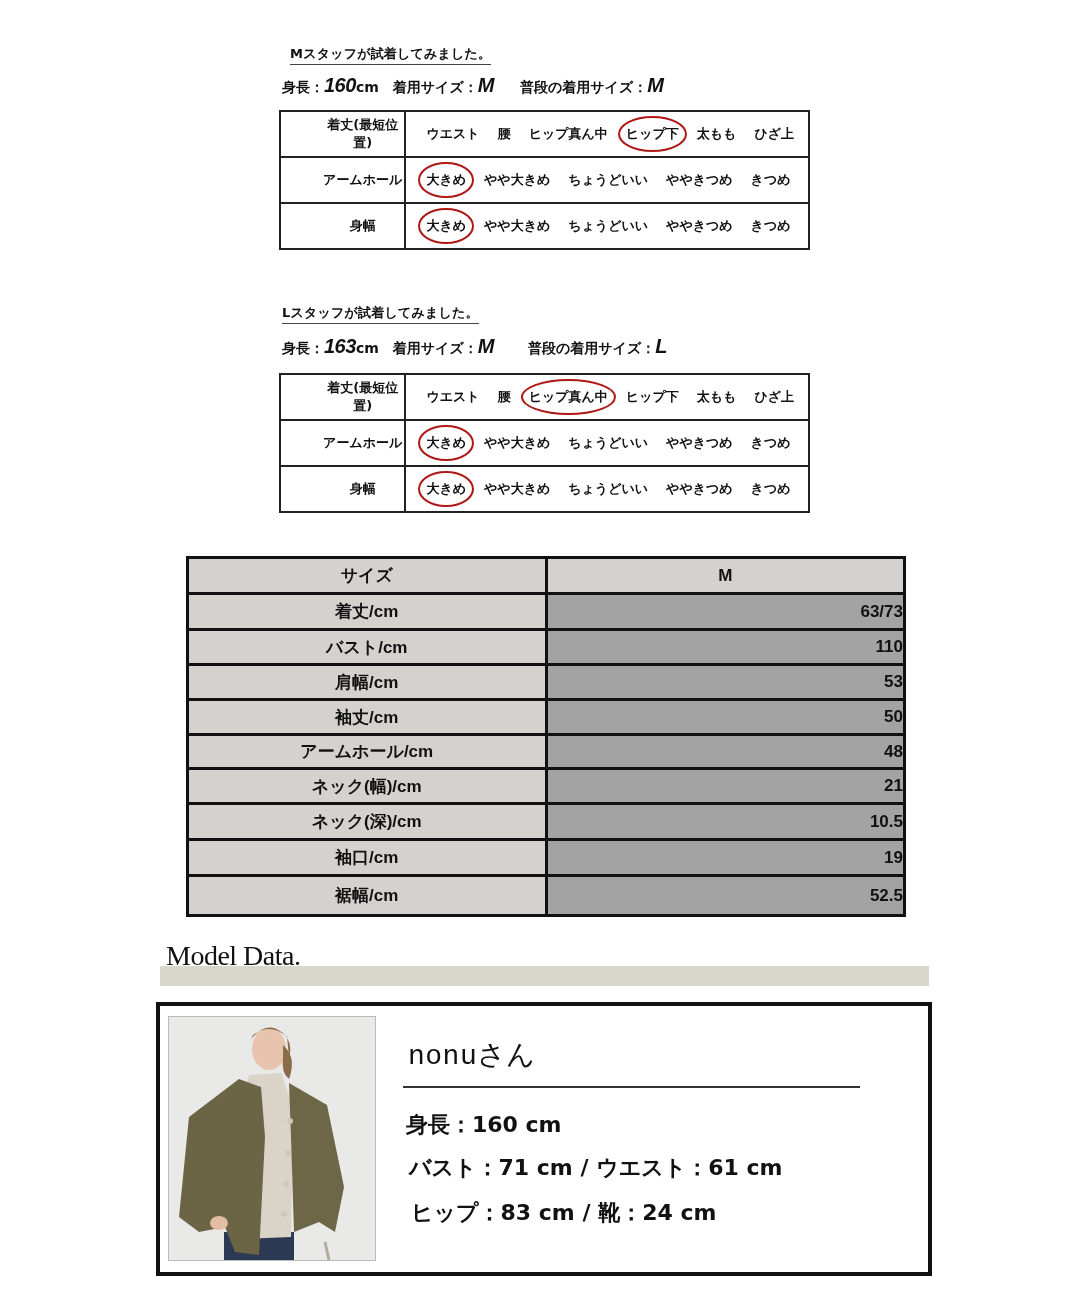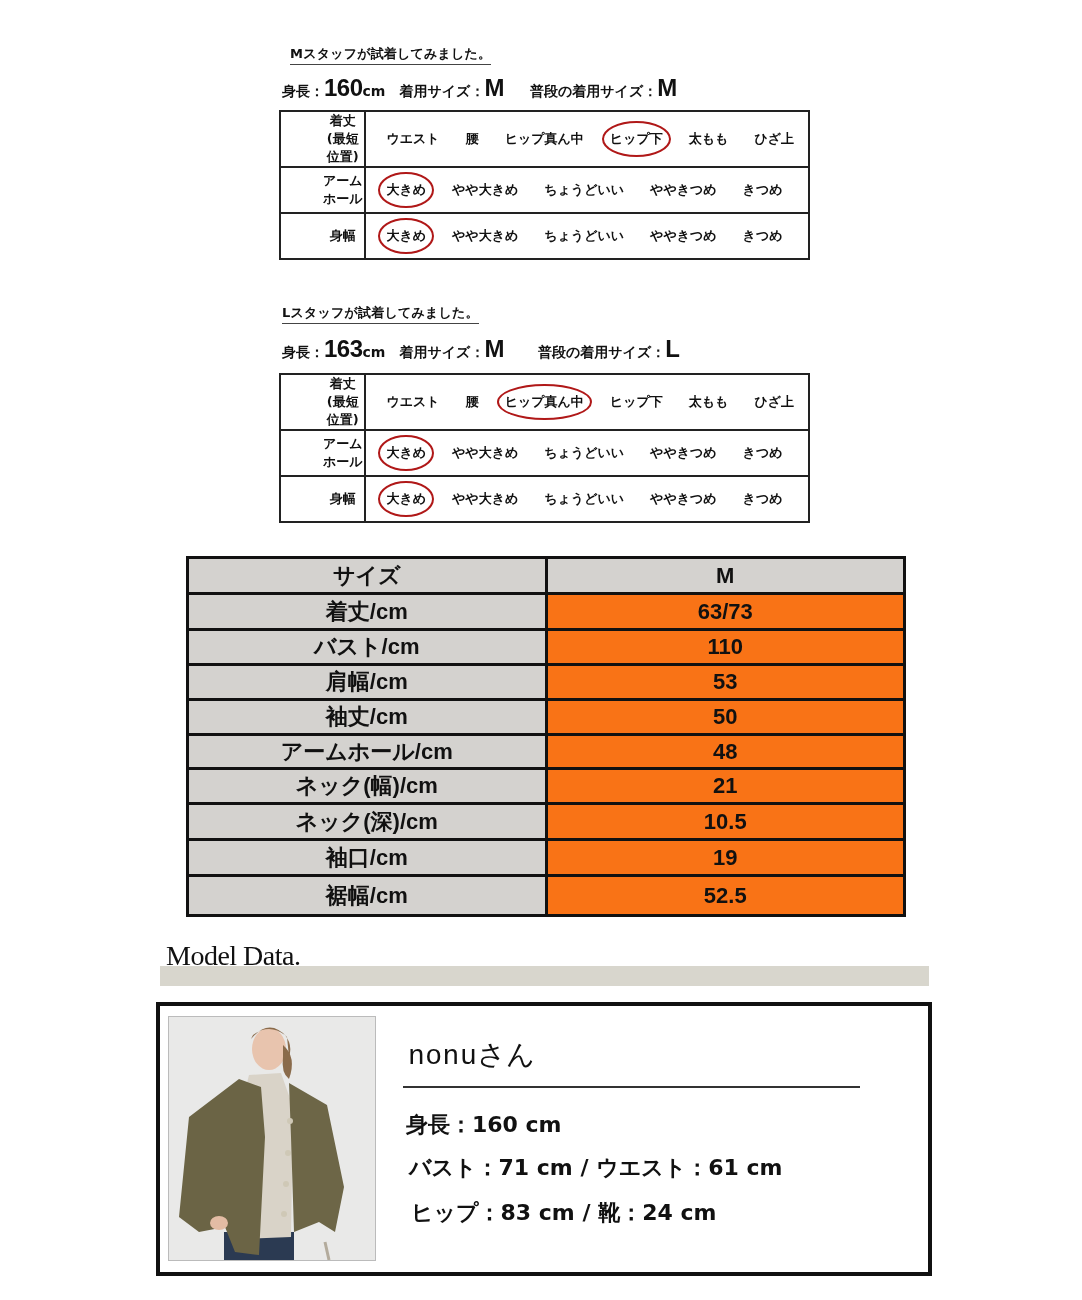--- a/index.html
+++ b/index.html
@@ -3,38 +3,38 @@
 <meta charset="utf-8">
 <style>
   html, body { margin:0; padding:0; background:#fff; }
   body { width:1082px; height:1300px; position:relative; overflow:hidden;
          font-family:"DejaVu Sans", "Liberation Sans", sans-serif; color:#111; }
   .abs { position:absolute; }
 
   
   .staff-title { font-size:13px; font-weight:bold; border-bottom:1.5px solid #444; padding-bottom:1px; display:inline-block; letter-spacing:0.2px; }
   .staff-line { font-weight:bold; font-size:14px; white-space:nowrap; display:flex; align-items:baseline; }
-  .staff-line .big { font-size:24px; font-family:"Liberation Sans", sans-serif; font-weight:bold; letter-spacing:-0.5px; }
+  .staff-line .big { font-size:20px; font-family:"Liberation Sans", sans-serif; font-weight:bold; letter-spacing:-0.5px;font-style:italic; }
   .staff-line .unit { font-size:14px; margin-right:14px; }
   .staff-line .gap { display:inline-block; width:26px; }
 
   table.fit { border-collapse:collapse; width:531px; position:absolute; }
   table.fit td { border:2px solid #222; height:44px; font-size:13px; font-weight:bold; padding:0; }
   table.fit td.lbl { width:130px; text-align:center;padding-left:40px; }
   table.fit td.opts { position:relative; }
-  .optrow { display:flex; gap:12px; padding-left:20px; white-space:nowrap; }
+  .optrow { display:flex; gap:4px; padding-left:20px; white-space:nowrap; }
   .opt { position:relative; display:inline-block; margin-right:14px; }
   .opt.sel::after { content:""; position:absolute; left:-8px; right:-8px; top:-9px; bottom:-9px;
                     border:2.5px solid #b01818; border-radius:50%; }
 
   
   table.size { border-collapse:collapse; position:absolute; left:186px; top:556px; width:720px; }
-  table.size td { border:3px solid #111; text-align:center; font-weight:bold; font-size:22px; font-family:"Liberation Sans", sans-serif; padding:0; }
+  table.size td { border:3px solid #111; text-align:center; font-weight:bold; font-size:17px; font-family:"Liberation Sans", sans-serif; padding:0; }
   table.size td.k { background:#d4d2cf; width:352px; }
-  table.size td.v { background:#f97316; }
+  table.size td.v { background:#a3a3a3;text-align:right; }
 
   
   .md-title { font-family:"Liberation Serif", "DejaVu Serif", serif; font-size:28px; left:166px; top:940px; z-index:2; letter-spacing:-0.5px; }
   .md-band { left:160px; top:966px; width:769px; height:20px; background:#d8d6cd; }
   .md-box { left:156px; top:1002px; width:768px; height:266px; border:4px solid #111; }
   .photo { left:168px; top:1016px; width:206px; height:243px; border:1px solid #bbb;
            background:linear-gradient(180deg,#ececec 0%,#e6e6e4 100%); overflow:hidden; }
   .name { left:408px; top:1036px; font-size:28px; font-family:Liberation Mono, monospace; letter-spacing:0.5px; }
   .name-rule { left:403px; top:1086px; width:457px; height:2px; background:#333; }
   .stat { font-size:22px; font-weight:bold; white-space:nowrap; font-family:"DejaVu Sans", sans-serif; }

